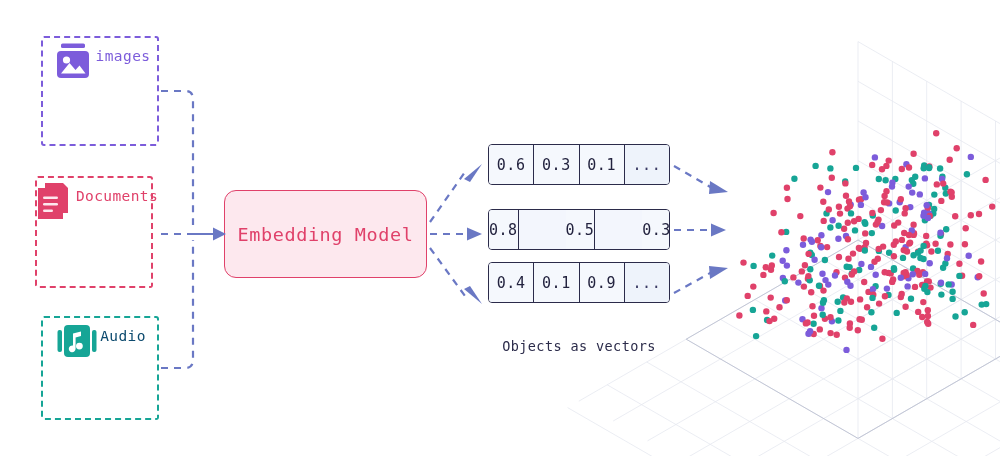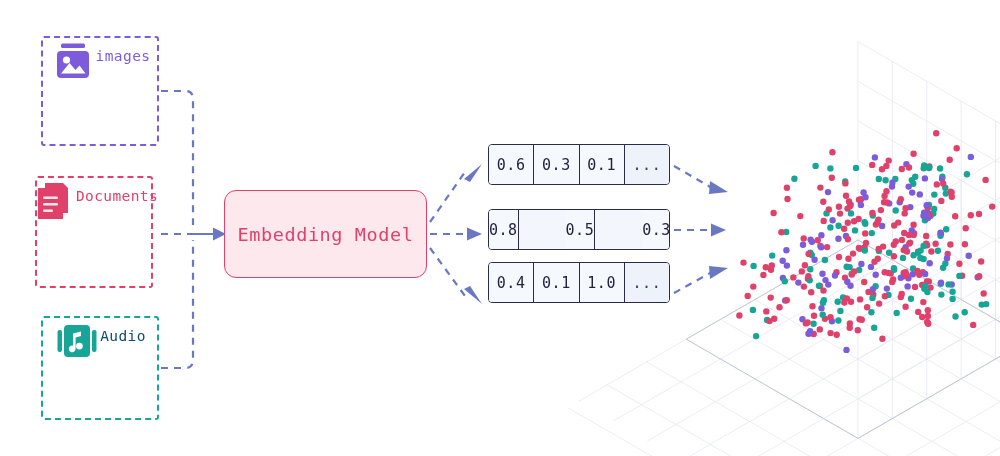--- a/index.html
+++ b/index.html
@@ -105,24 +105,25 @@
   </div>
   <div class="vec-row r1">
     <div class="vec-cell">0.8</div>
     <div class="vec-cell">0.5</div>
     <div class="vec-cell">0.3</div>
     <div class="vec-cell">...</div>
   </div>
   <div class="vec-row r2">
     <div class="vec-cell">0.4</div>
     <div class="vec-cell">0.1</div>
-    <div class="vec-cell">1.0</div>
+    <div class="vec-cell">0.9</div>
     <div class="vec-cell">...</div>
   </div>
 
+  <div id="vec-caption">Objects as vectors</div>
 
   <svg class="overlay">
 
     <path class="dash" d="M161 91 H185 Q193 91 193 99 V225"></path>
     <path class="dash" d="M161 368 H185 Q193 368 193 360 V240"></path>
     <path class="dash" d="M161 234 H214"></path>
     <path class="dash" d="M193 234 H214"></path>
     <polygon class="arrowhead" points="213,227.5 226,234 213,240.5"></polygon>
 
     <path class="dash" d="M430 222 L465 172"></path>

